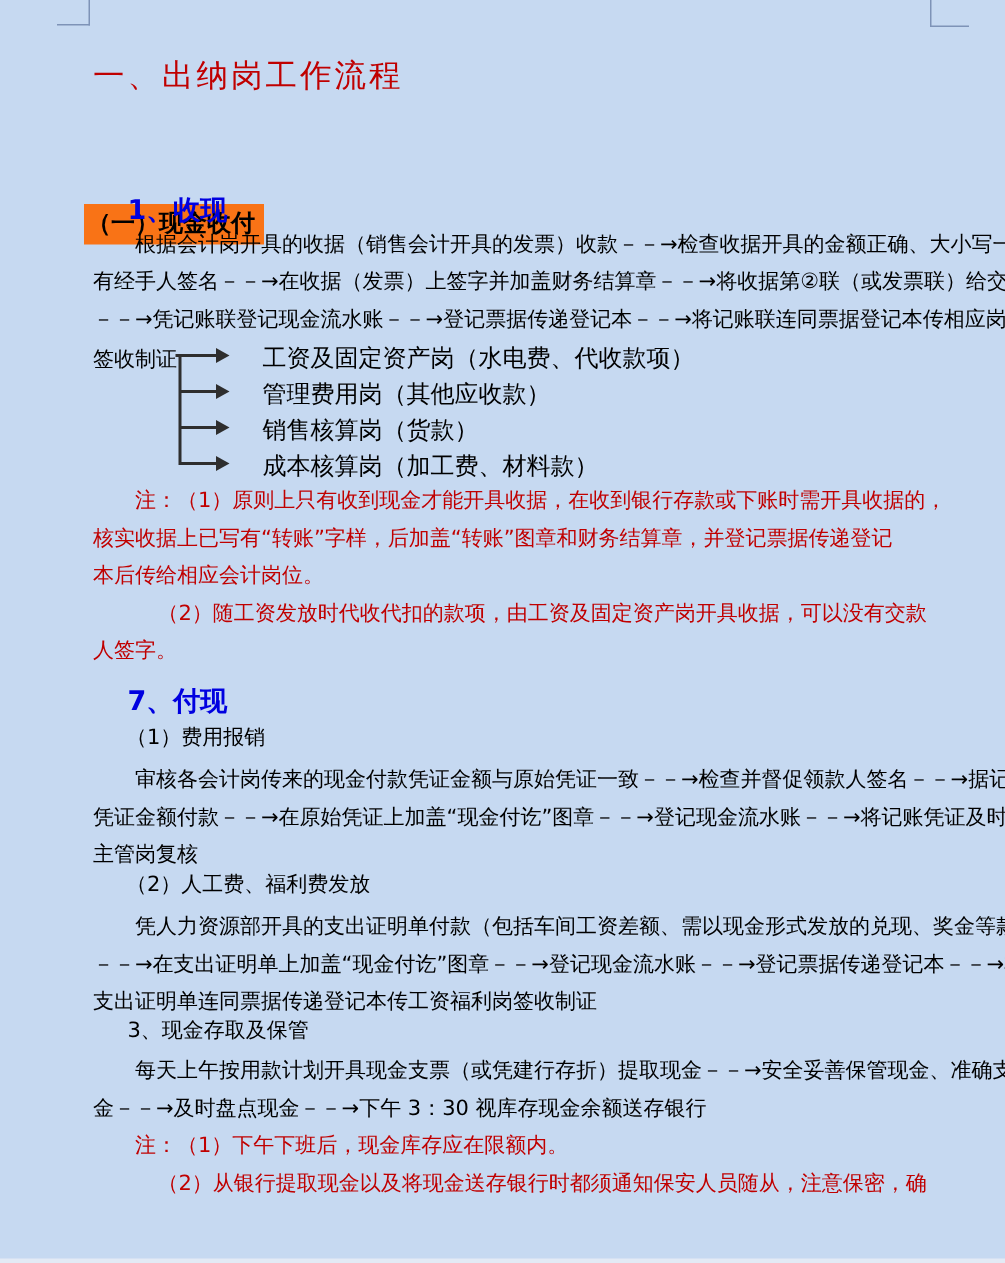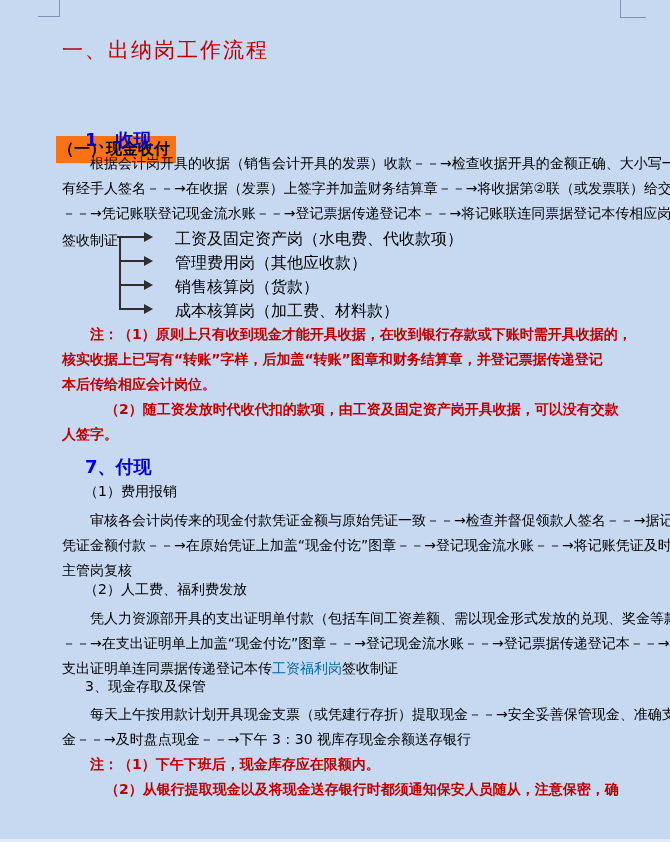--- a/index.html
+++ b/index.html
@@ -31,22 +31,22 @@
   .black-head {
     position:absolute; font-size:14px; color:#000; white-space:nowrap;
   }
   .para { position:absolute; left:62px; width:560px; }
   .line {
     font-size:14px; line-height:25px; height:25px; white-space:nowrap; color:#000;
   }
   .ind2 { padding-left:28px; }
   .ind3 { padding-left:43px; }
   .note-block { position:absolute; left:62px; width:560px; }
-  .note-block .line { color:#c00000; font-weight:bold; }
-  .red-inline { color:#0369a1;text-align:center; }
+  .note-block .line { color:#c00000; font-weight:normal; }
+  .red-inline { color:#000000;text-align:center; }
   
   .flow { position:absolute; left:62px; top:227px; width:548px; height:102px; }
   .flow-label { position:absolute; left:0; top:1px; font-size:14px; line-height:24px; }
   .vline { position:absolute; left:57px; top:10px; width:2px; height:73px; background:#2e2e2e; }
   .farrow { position:absolute; left:58px; width:24px; height:2px; background:#2e2e2e; }
   .farrow::after {
     content:""; position:absolute; right:-9px; top:-4px; width:0; height:0;
     border-left:9px solid #2e2e2e; border-top:5px solid transparent; border-bottom:5px solid transparent;
   }
   .fa0 { top:9px; left:55px; width:27px; }

